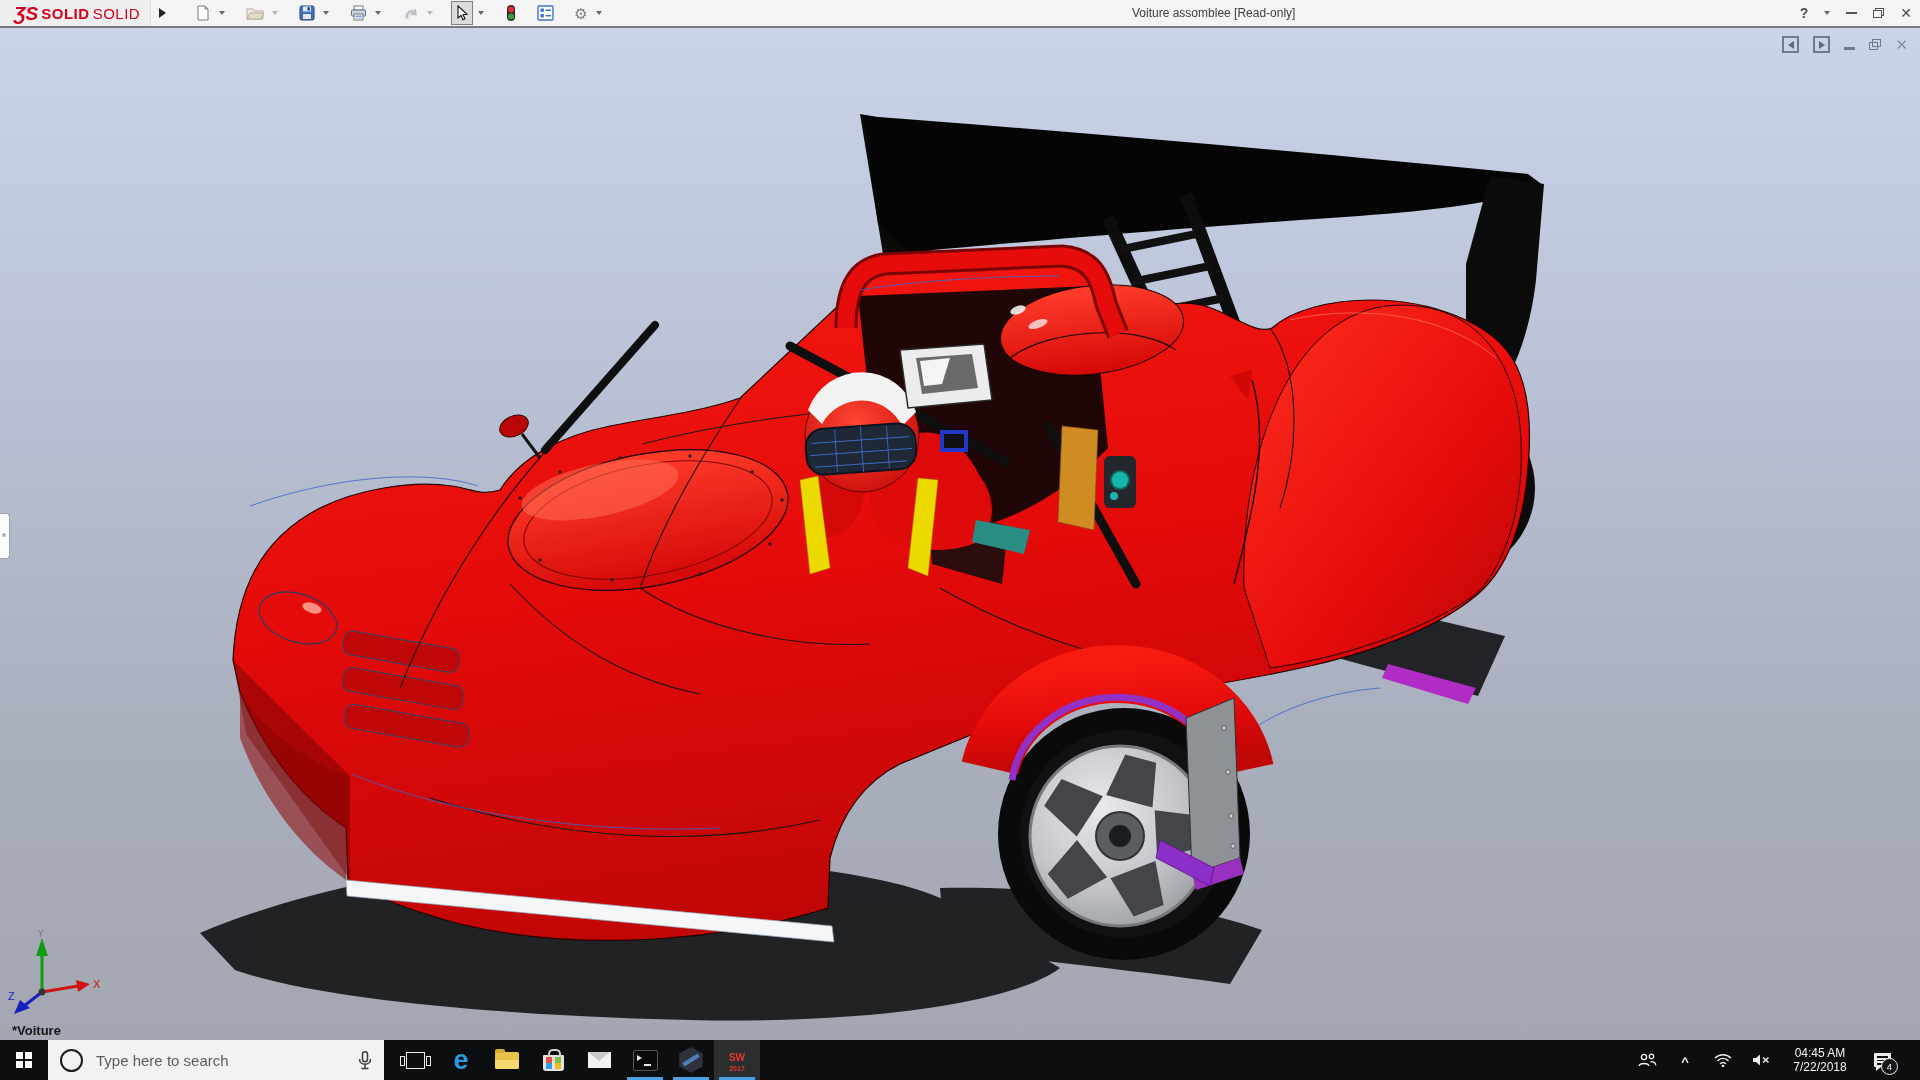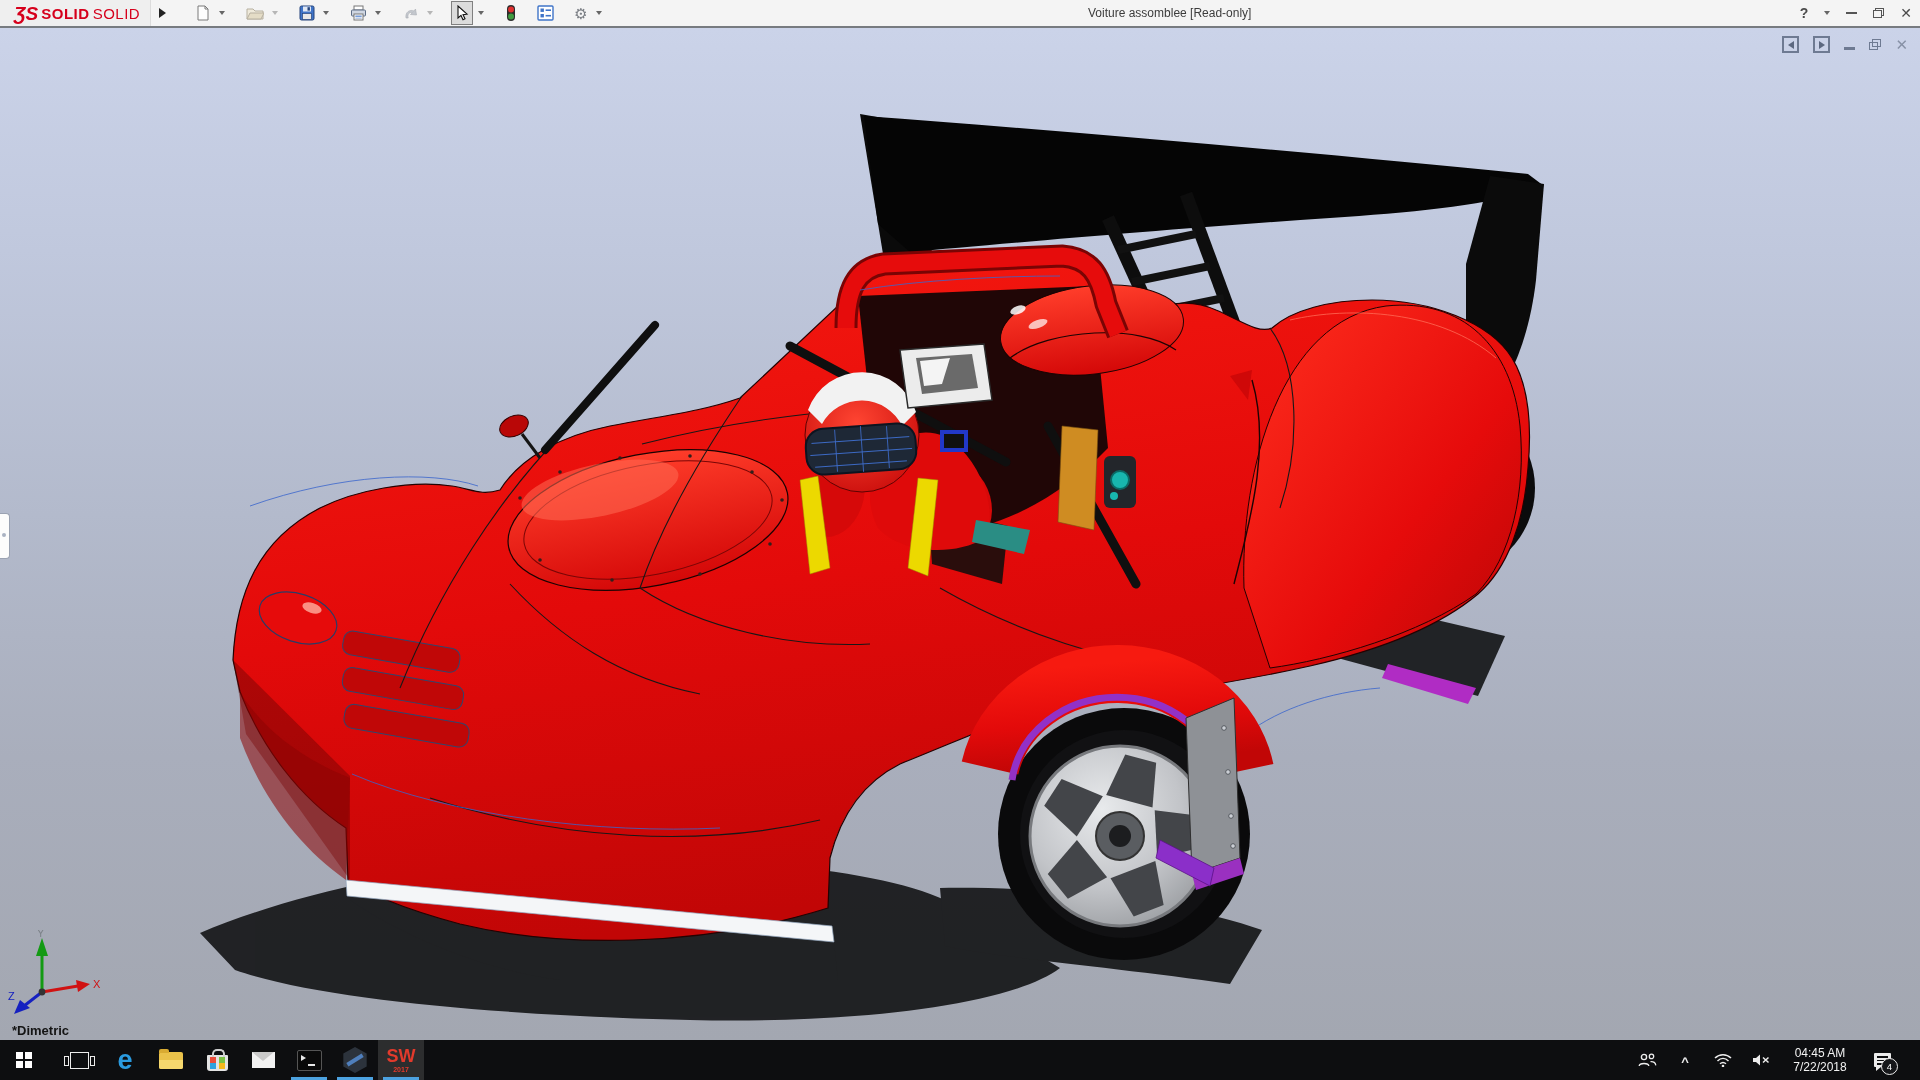--- a/index.html
+++ b/index.html
@@ -18,21 +18,21 @@
     border-bottom:5px solid transparent;margin:0 14px 0 8px;}
   .tools{display:flex;align-items:center;gap:2px;margin-left:12px;}
   .tbtn{display:flex;align-items:center;height:22px;padding:0 2px;border:1px solid transparent;}
   .caret{width:0;height:0;border-top:4px solid #666;border-left:3.5px solid transparent;
     border-right:3.5px solid transparent;margin:0 4px 0 3px;}
   .caret.dis{border-top-color:#b6b6b6;}
   .tsep{width:10px;}
   .tbtn.pressed{background:#dcdcdc;border:1px solid #808080;}
   .tbtn svg{display:block;}
   .gear{font-size:15px;color:#7a7e84;line-height:1;}
-  .win-title{position:absolute;left:1088px;top:6px;font-size:12px;color:#3c3c3c;white-space:nowrap;}
+  .win-title{position:absolute;left:1132px;top:6px;font-size:12px;color:#3c3c3c;white-space:nowrap;}
   .wc{position:absolute;right:8px;top:0;height:26px;display:flex;align-items:center;gap:16px;}
   .wc .help{font-size:14px;font-weight:700;color:#4a4a4a;}
   .wc .caret{margin:0;}
   .wc-min{width:11px;height:2px;background:#555;}
   .wc-restore{position:relative;width:11px;height:10px;}
   .wc-restore i{position:absolute;border:1.6px solid #555;display:block;}
   .wc-restore i.b{left:0;bottom:0;width:7px;height:6px;background:#f4f4f4;}
   .wc-restore i.f{right:0;top:0;width:7px;height:6px;}
   .wc-close{font-size:14px;color:#4a4a4a;line-height:1;}
 
@@ -88,21 +88,21 @@
   .envelope{position:relative;width:23px;height:16px;background:#f2f2f2;}
   .envelope::before{content:"";position:absolute;left:0;top:0;width:0;height:0;
     border-left:11.5px solid transparent;border-right:11.5px solid transparent;border-top:9px solid #c9c9c9;}
   .cmdicon{position:relative;width:23px;height:19px;background:#0a0a0a;border:1px solid #555;border-radius:2px;}
   .cmdicon::before{content:"";position:absolute;left:3px;top:4px;width:0;height:0;
     border-left:5px solid #e8e8e8;border-top:3.5px solid transparent;border-bottom:3.5px solid transparent;}
   .cmdicon::after{content:"";position:absolute;left:10px;bottom:4px;width:7px;height:2px;background:#e8e8e8;}
   .hexicon{width:26px;height:26px;background:#2c333c;clip-path:polygon(50% 0,95% 25%,95% 75%,50% 100%,5% 75%,5% 25%);position:relative;}
   .hexicon::before{content:"";position:absolute;left:4px;top:11px;width:18px;height:4px;background:#4f7fbc;transform:rotate(-32deg);}
   .swicon{text-align:center;line-height:1;}
-  .swicon .sw{font-size:18px;font-weight:700;color:#e23a2c;letter-spacing:0;}
+  .swicon .sw{font-size:10px;font-weight:700;color:#e23a2c;letter-spacing:0;}
   .swicon .yr{font-size:7px;font-weight:700;color:#e23a2c;display:block;margin-top:1px;}
   .tray{margin-left:auto;display:flex;align-items:center;gap:10px;padding-right:4px;}
   .trayicon{width:28px;height:40px;display:flex;align-items:center;justify-content:center;}
   .chev{font-size:13px;color:#ececec;font-weight:700;transform:translateY(1px);}
   .clock{width:70px;text-align:center;color:#f2f2f2;font-size:12px;line-height:14px;}
   .action{position:relative;width:34px;height:40px;display:flex;align-items:center;justify-content:center;}
   .ac-ic{position:relative;width:17px;height:14px;background:#ececec;border-radius:1px;}
   .ac-ic::after{content:"";position:absolute;left:2px;bottom:-4px;width:0;height:0;
     border-top:4px solid #ececec;border-right:5px solid transparent;}
   .ac-ic i{position:absolute;left:3px;height:1.5px;background:#0d0e10;display:block;width:11px;}
@@ -465,33 +465,42 @@
       <path d="M36,62 L72,56" stroke="#d01212" stroke-width="3"></path>
       <path d="M70,50 L72,62 L84,54 Z" fill="#d01212"></path>
       <path d="M36,62 L18,76" stroke="#1520c0" stroke-width="3"></path>
       <path d="M14,70 L24,78 L8,84 Z" fill="#1520c0"></path>
       <circle cx="36" cy="62" r="3.4" fill="#333"></circle>
       <text x="31" y="7" font-size="11" fill="#7c8288">Y</text>
       <text x="87" y="58" font-size="11" fill="#d01212">X</text>
       <text x="2" y="70" font-size="11" fill="#1520c0">Z</text>
     </svg>
 
-    <div class="view-label">*Dimetric</div>
+    <div class="view-label">*Voiture</div>
   </div>
 
   <div class="taskbar">
     <div class="start">
       <span class="winlogo">
           <i></i>
           <i></i>
           <i></i>
           <i></i>
         </span>
     </div>
 
+    <div class="searchbox">
+      <span class="cortana"></span>
+      <input type="text" placeholder="Type here to search" style="">
+      <svg class="mic" width="14" height="19" viewBox="0 0 14 19">
+        <rect x="4.5" y="0.8" width="5" height="10" rx="2.5" fill="none" stroke="#3c3c3c" stroke-width="1.5"></rect>
+        <path d="M1.5,8 C1.5,15 12.5,15 12.5,8" fill="none" stroke="#3c3c3c" stroke-width="1.5"></path>
+        <path d="M7,14 L7,17 M3.5,17.6 H10.5" stroke="#3c3c3c" stroke-width="1.5"></path>
+      </svg>
+    </div>
 
     <div class="apps">
       <div class="appbtn">
           <span class="tv"></span>
         </div>
       <div class="appbtn">
           <span class="edge-e">e</span>
         </div>
       <div class="appbtn">
           <span class="folder"></span>

